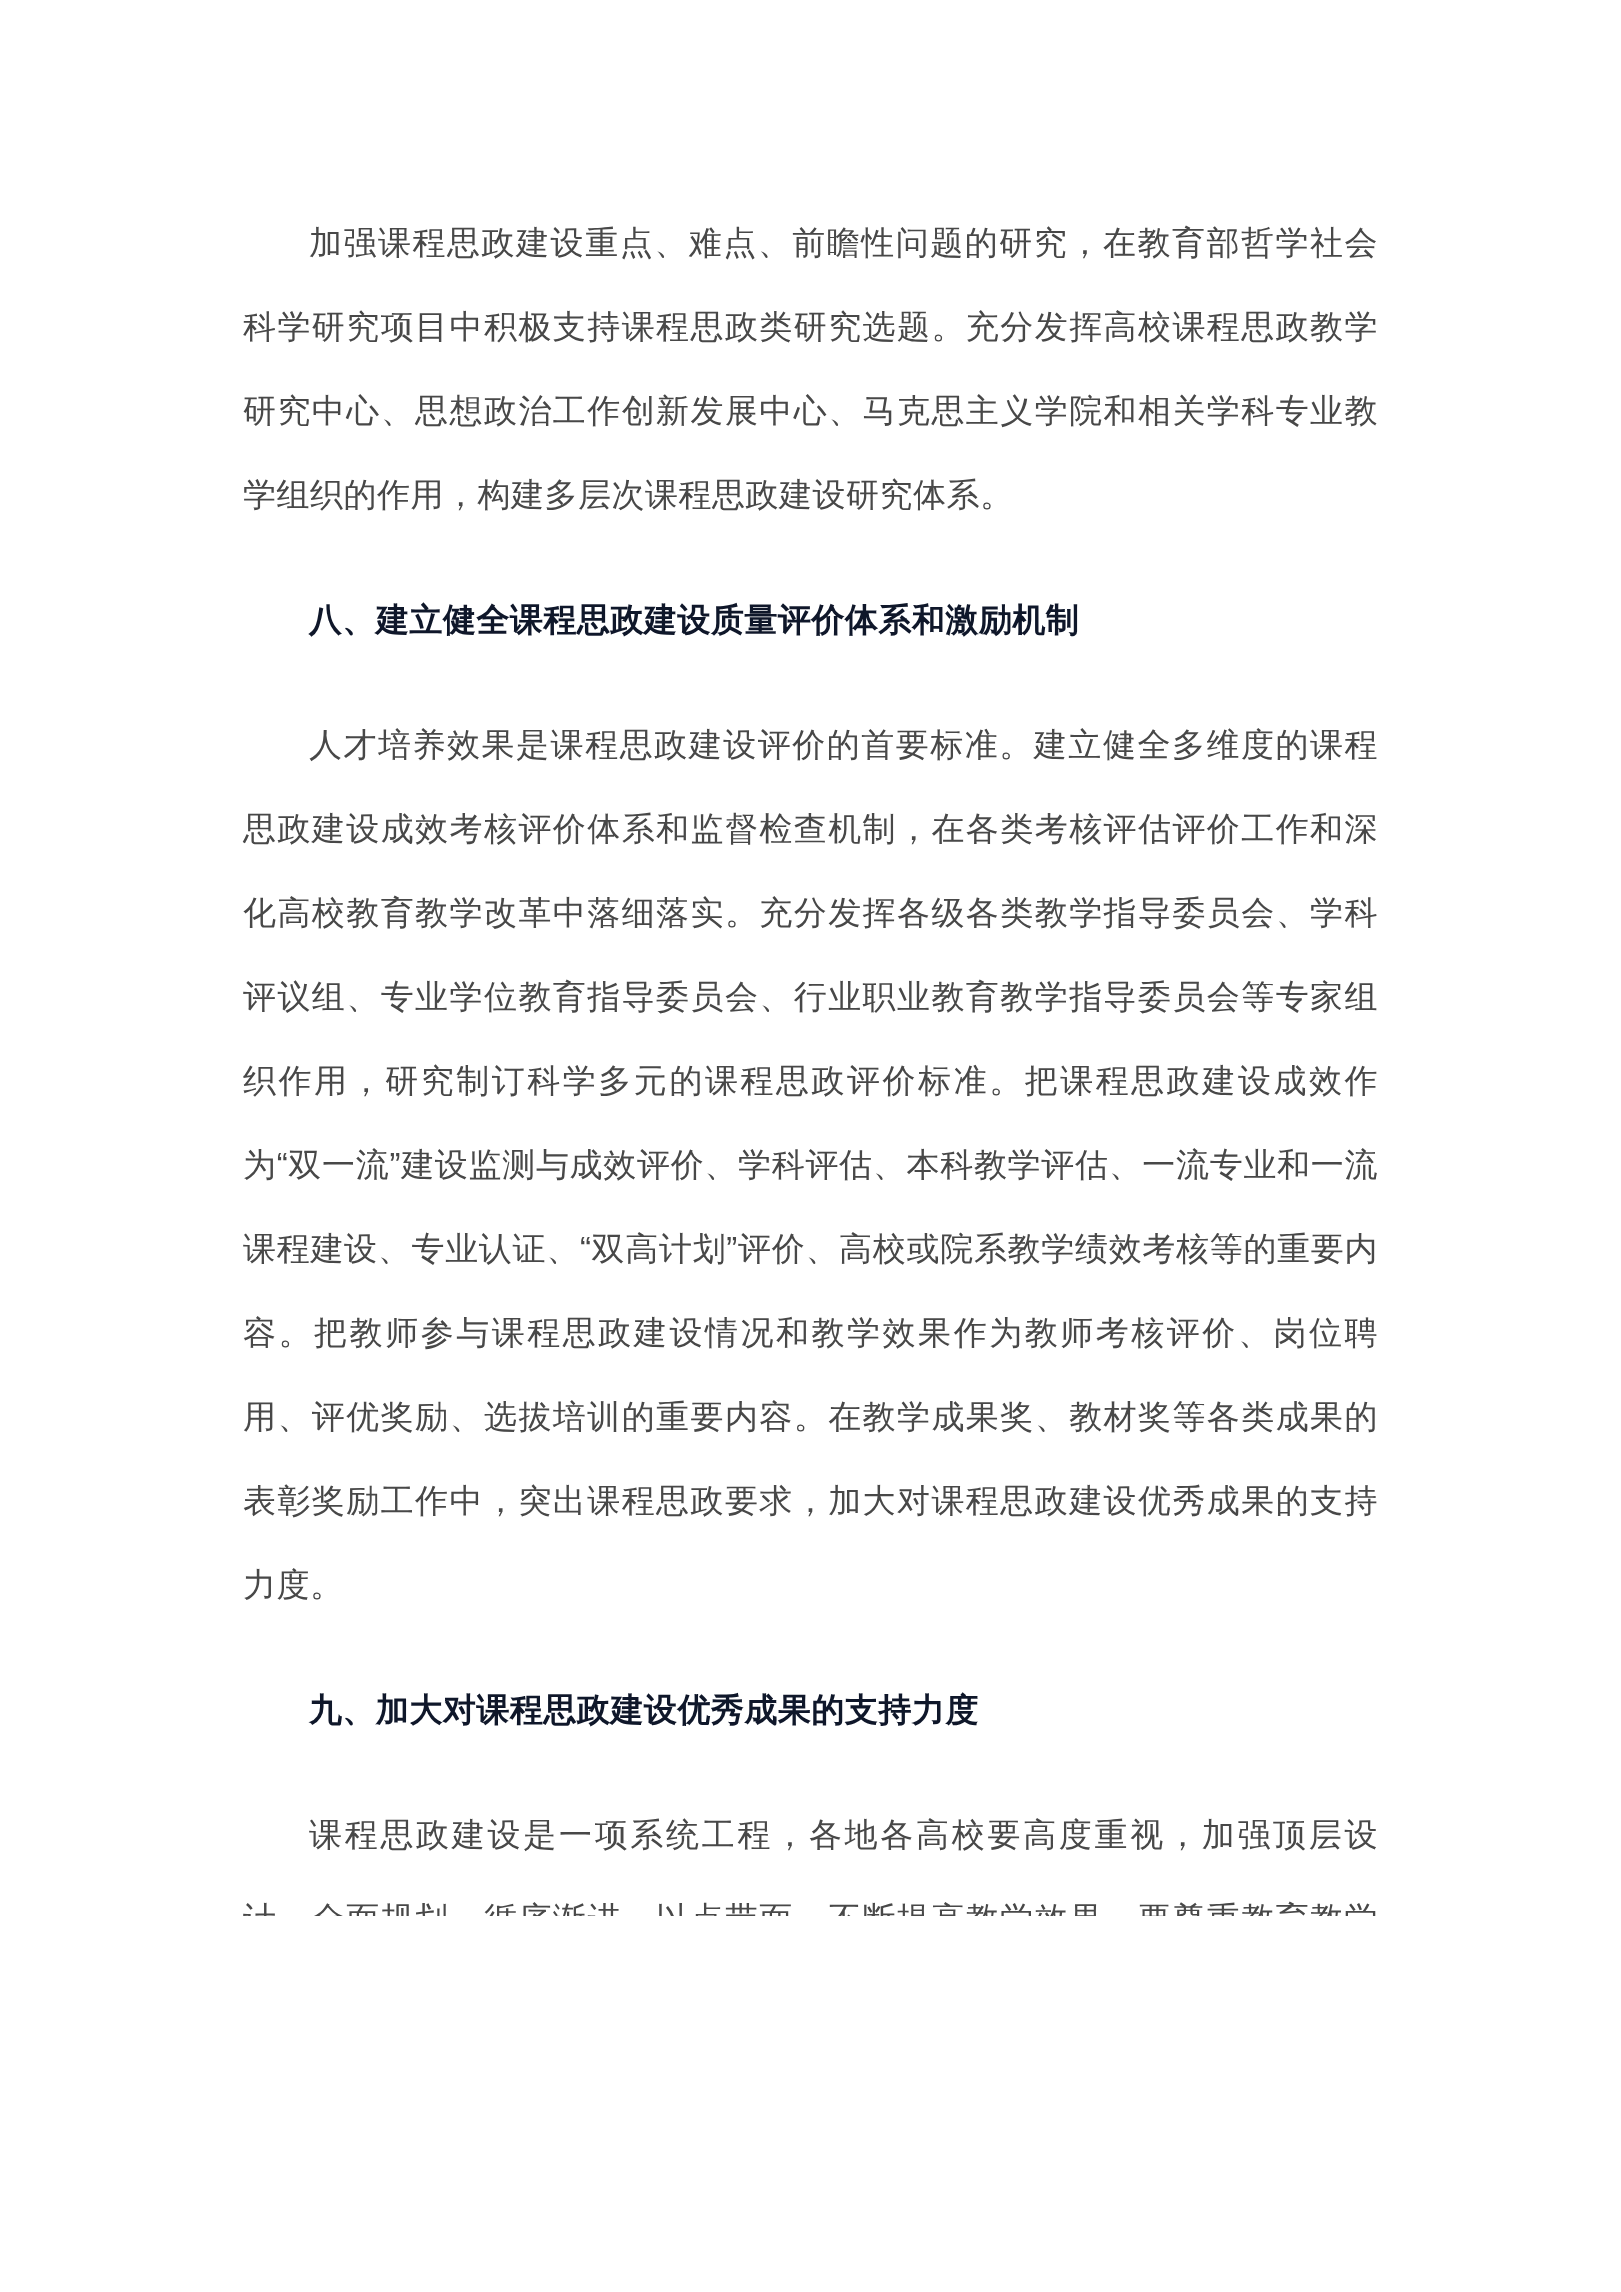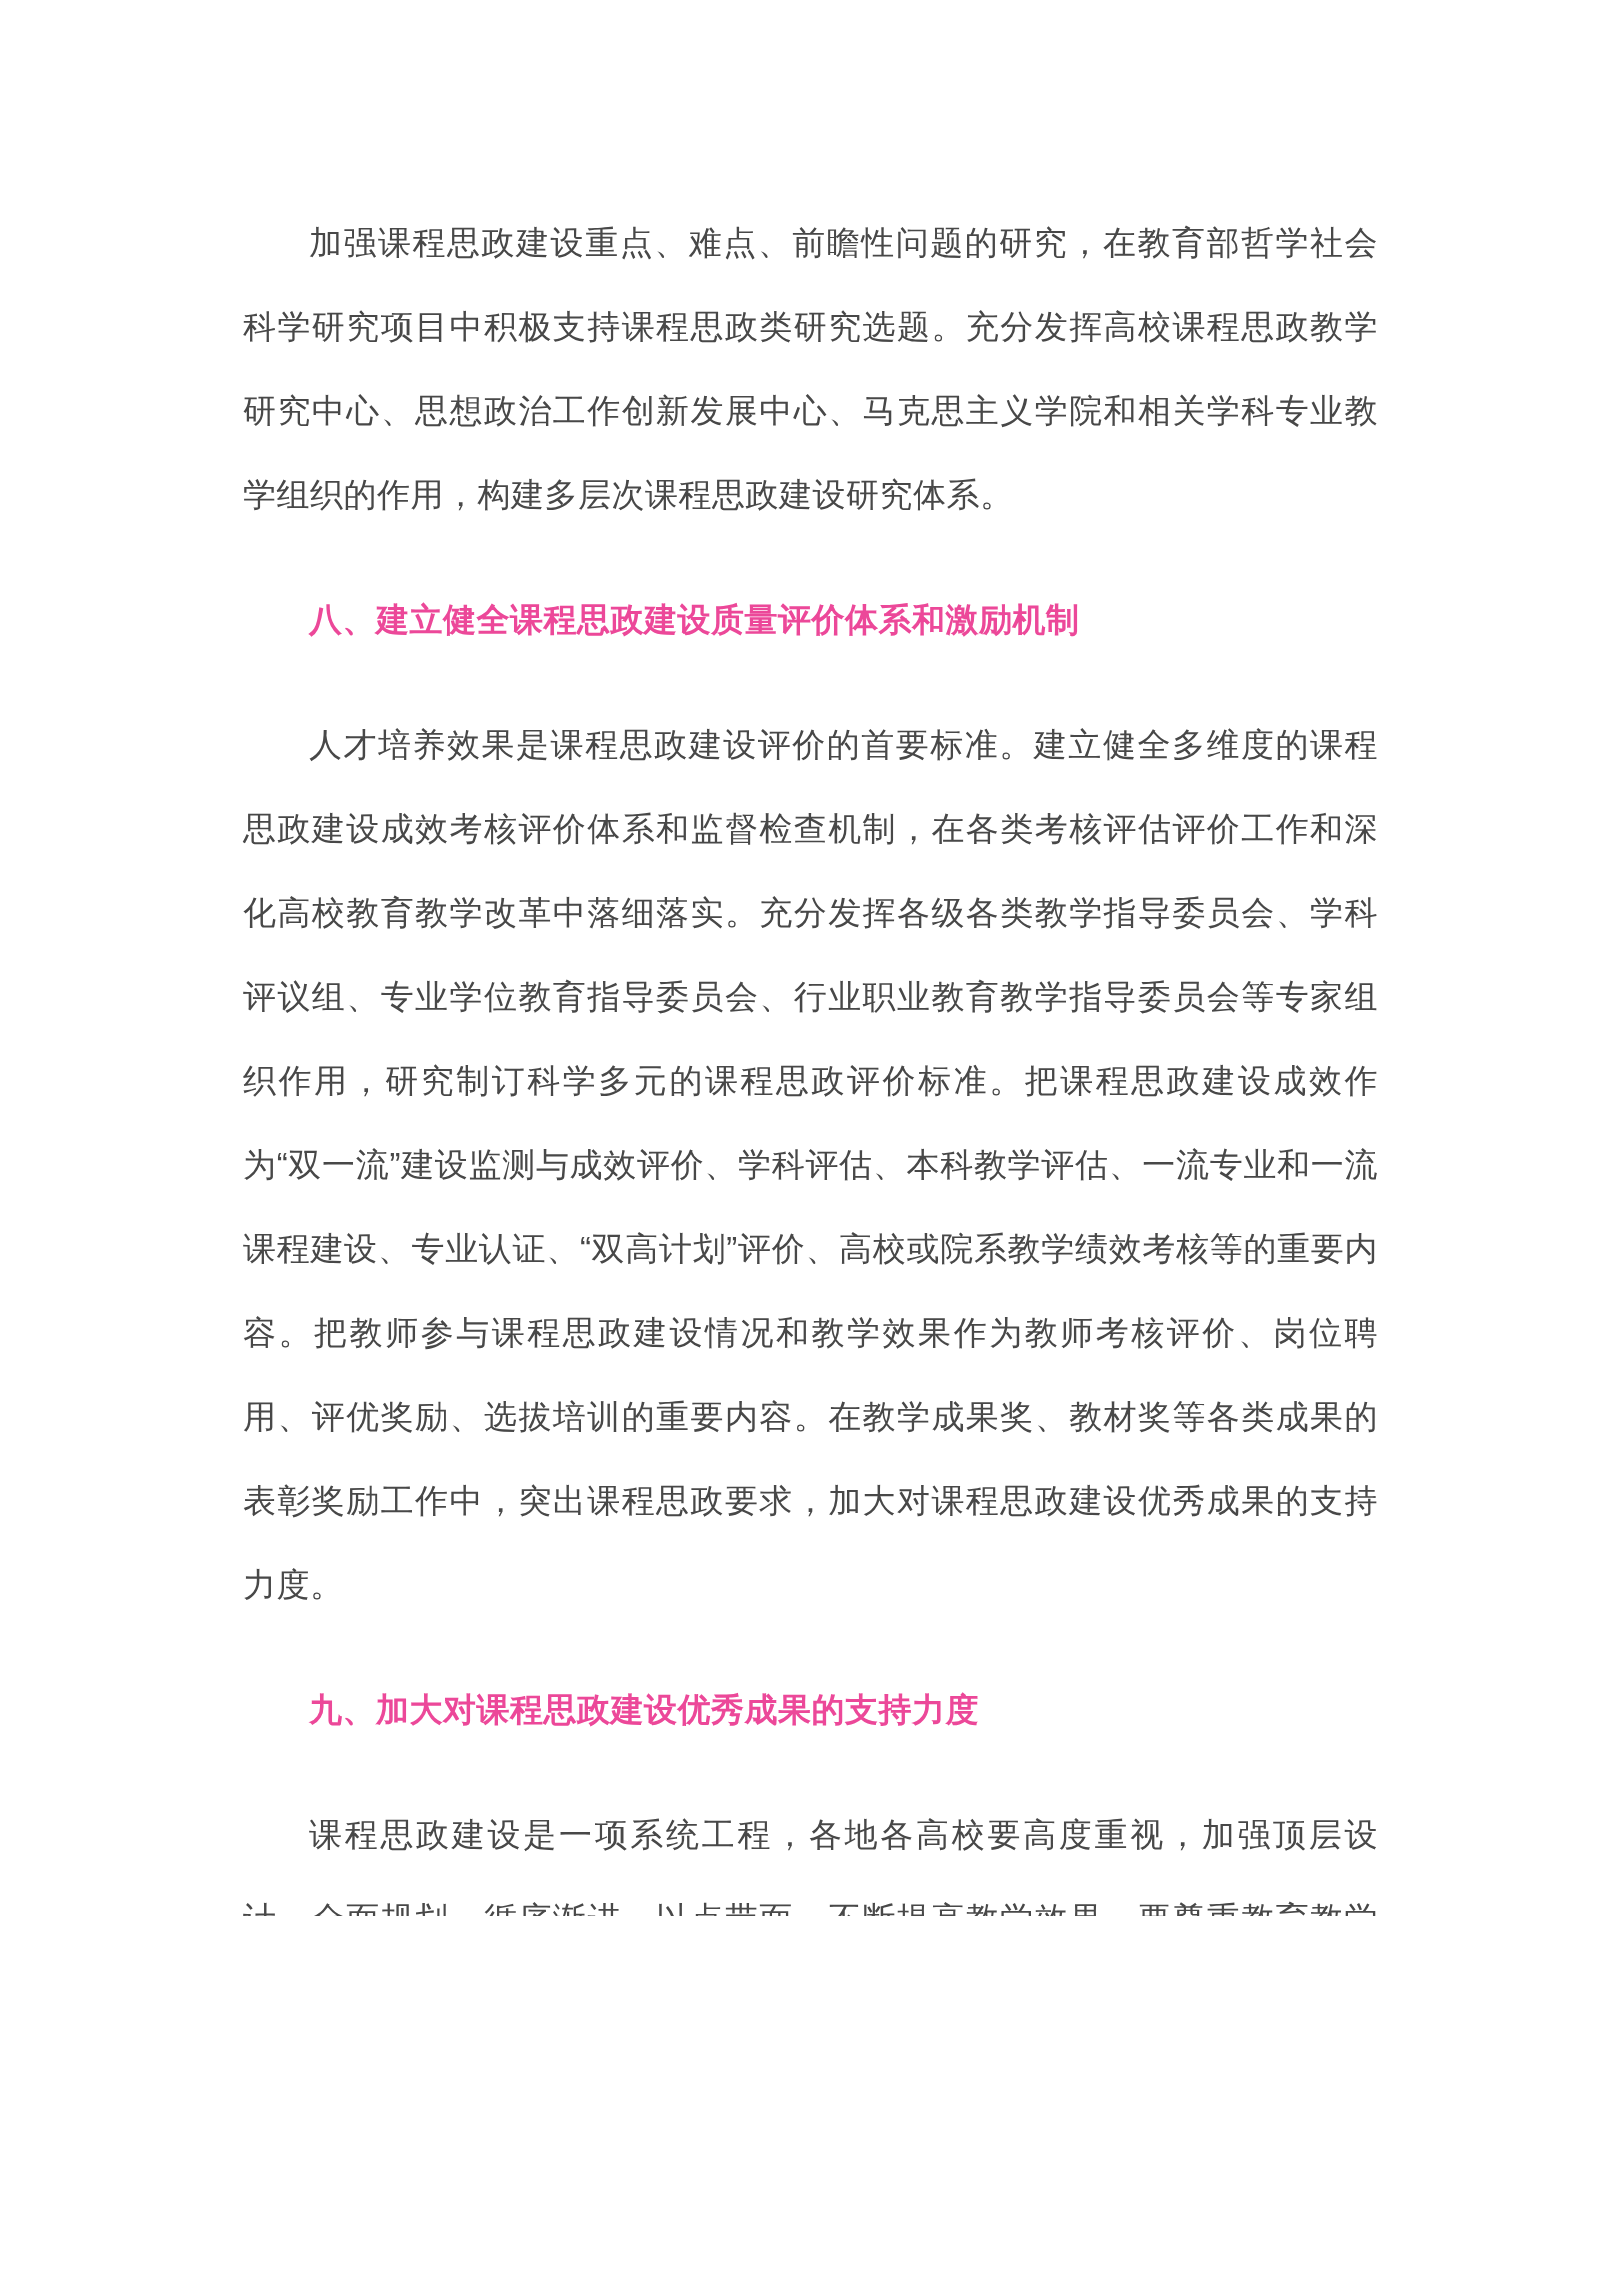--- a/index.html
+++ b/index.html
@@ -27,21 +27,21 @@
     color: #484848;
     margin: 0 0 41px 0;
     text-align: justify;
     text-indent: 2em;
     word-break: break-all;
     letter-spacing: 0.5px;
   }
   .heading {
     font-size: 33px;
     line-height: 84px;
-    color: #ec4899;
+    color: #0f172a;
     font-weight: bold;
     margin: 0 0 41px 0;
     text-indent: 2em;
     letter-spacing: 0.5px;
   }
 </style>
 </head>
 <body>
 
 <div class="page">

